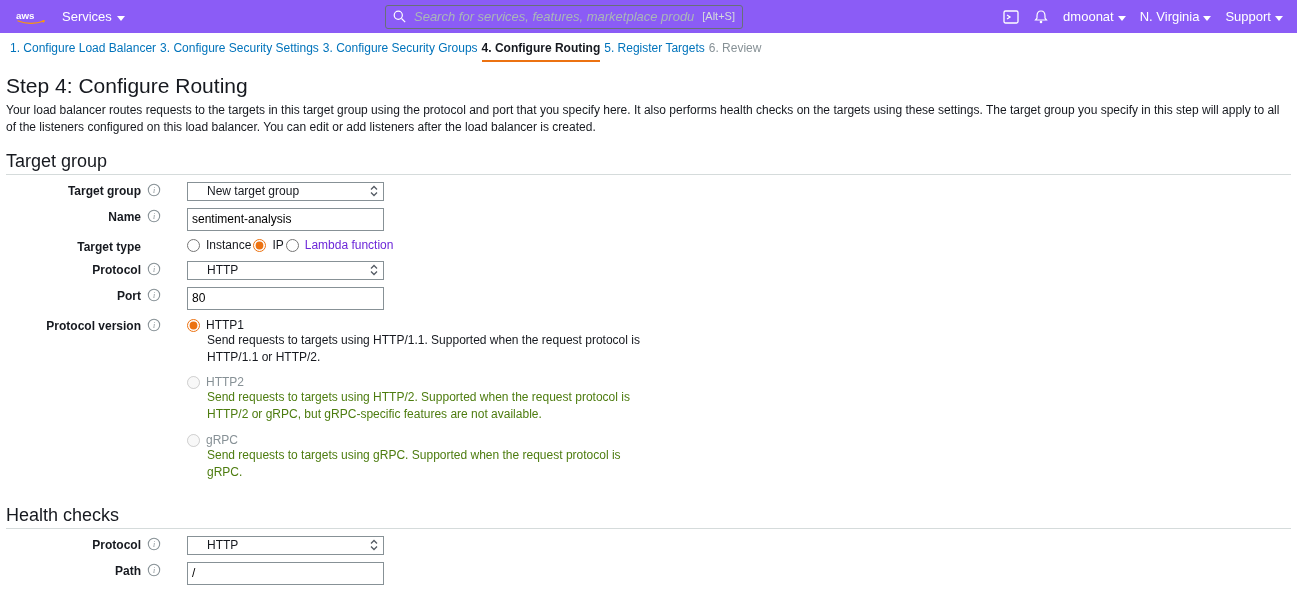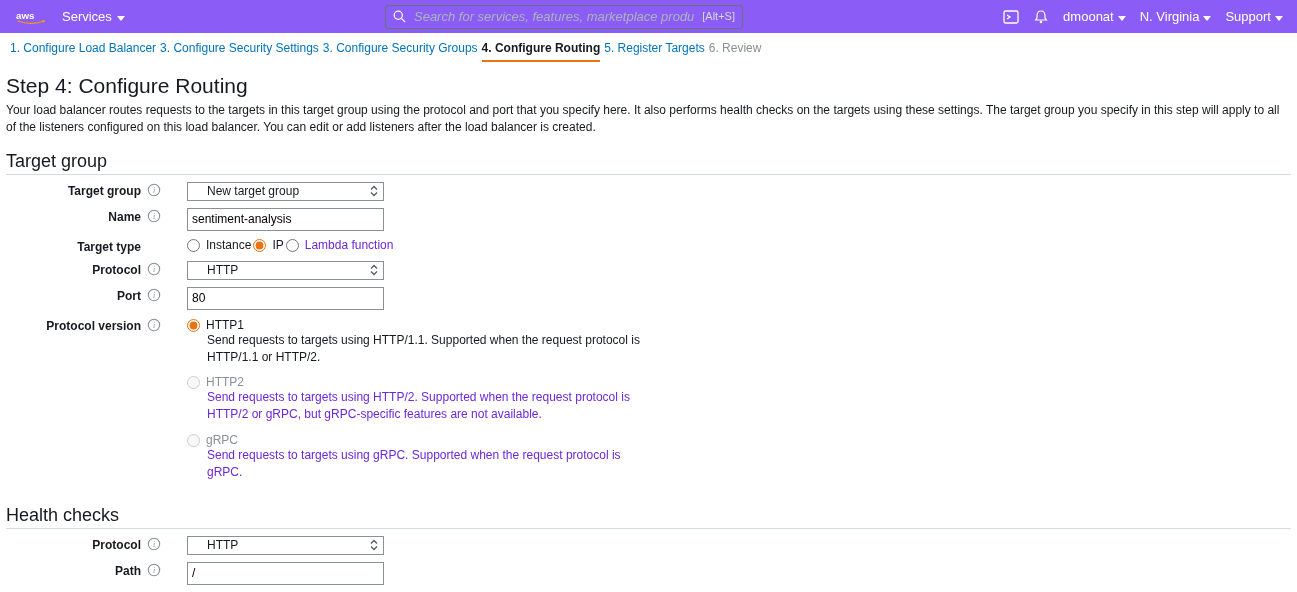--- a/index.html
+++ b/index.html
@@ -44,21 +44,21 @@
   .text-input { width: 197px; height: 23px; border: 1px solid #879196; font-size: 12px; padding: 0 4px; }
 
   .radio-group { display: flex; flex-direction: row; gap: 2px; }
   .radio-item { display: flex; align-items: flex-start; gap: 6px; font-size: 12px; }
   .radio-item input[type="radio"] { accent-color: #ec7211; margin-top: 1px; }
   .radio-item.linkish label { color: #6d28d9; cursor: pointer; }
   .radio-desc { font-size: 12px; color: #16191f; margin-left: 20px; line-height: 1.4; max-width: 440px; }
   .radio-item.disabled label, .radio-item.disabled .radio-desc, .radio-item.disabled + .radio-desc { color: #879196; }
   .pv-group .radio-item { margin-top: 1px; }
   .pv-group .radio-block { margin-bottom: 10px; }
-  .pv-group .radio-desc.muted { color: #6d28d9; }
+  .pv-group .radio-desc.muted { color: #4d7c0f; }
 
   .caret-tri { display:inline-block; width:0;height:0;border-left:4px solid transparent;border-right:4px solid transparent;border-top:5px solid currentColor; }
 </style>
 </head>
 <body>
 
 <div class="top-nav">
   <div class="aws-logo">
     <svg viewBox="0 0 40 24" width="34">
         <text x="0" y="14" fill="#fff" font-size="13" font-weight="700" font-family="Arial">aws</text>

